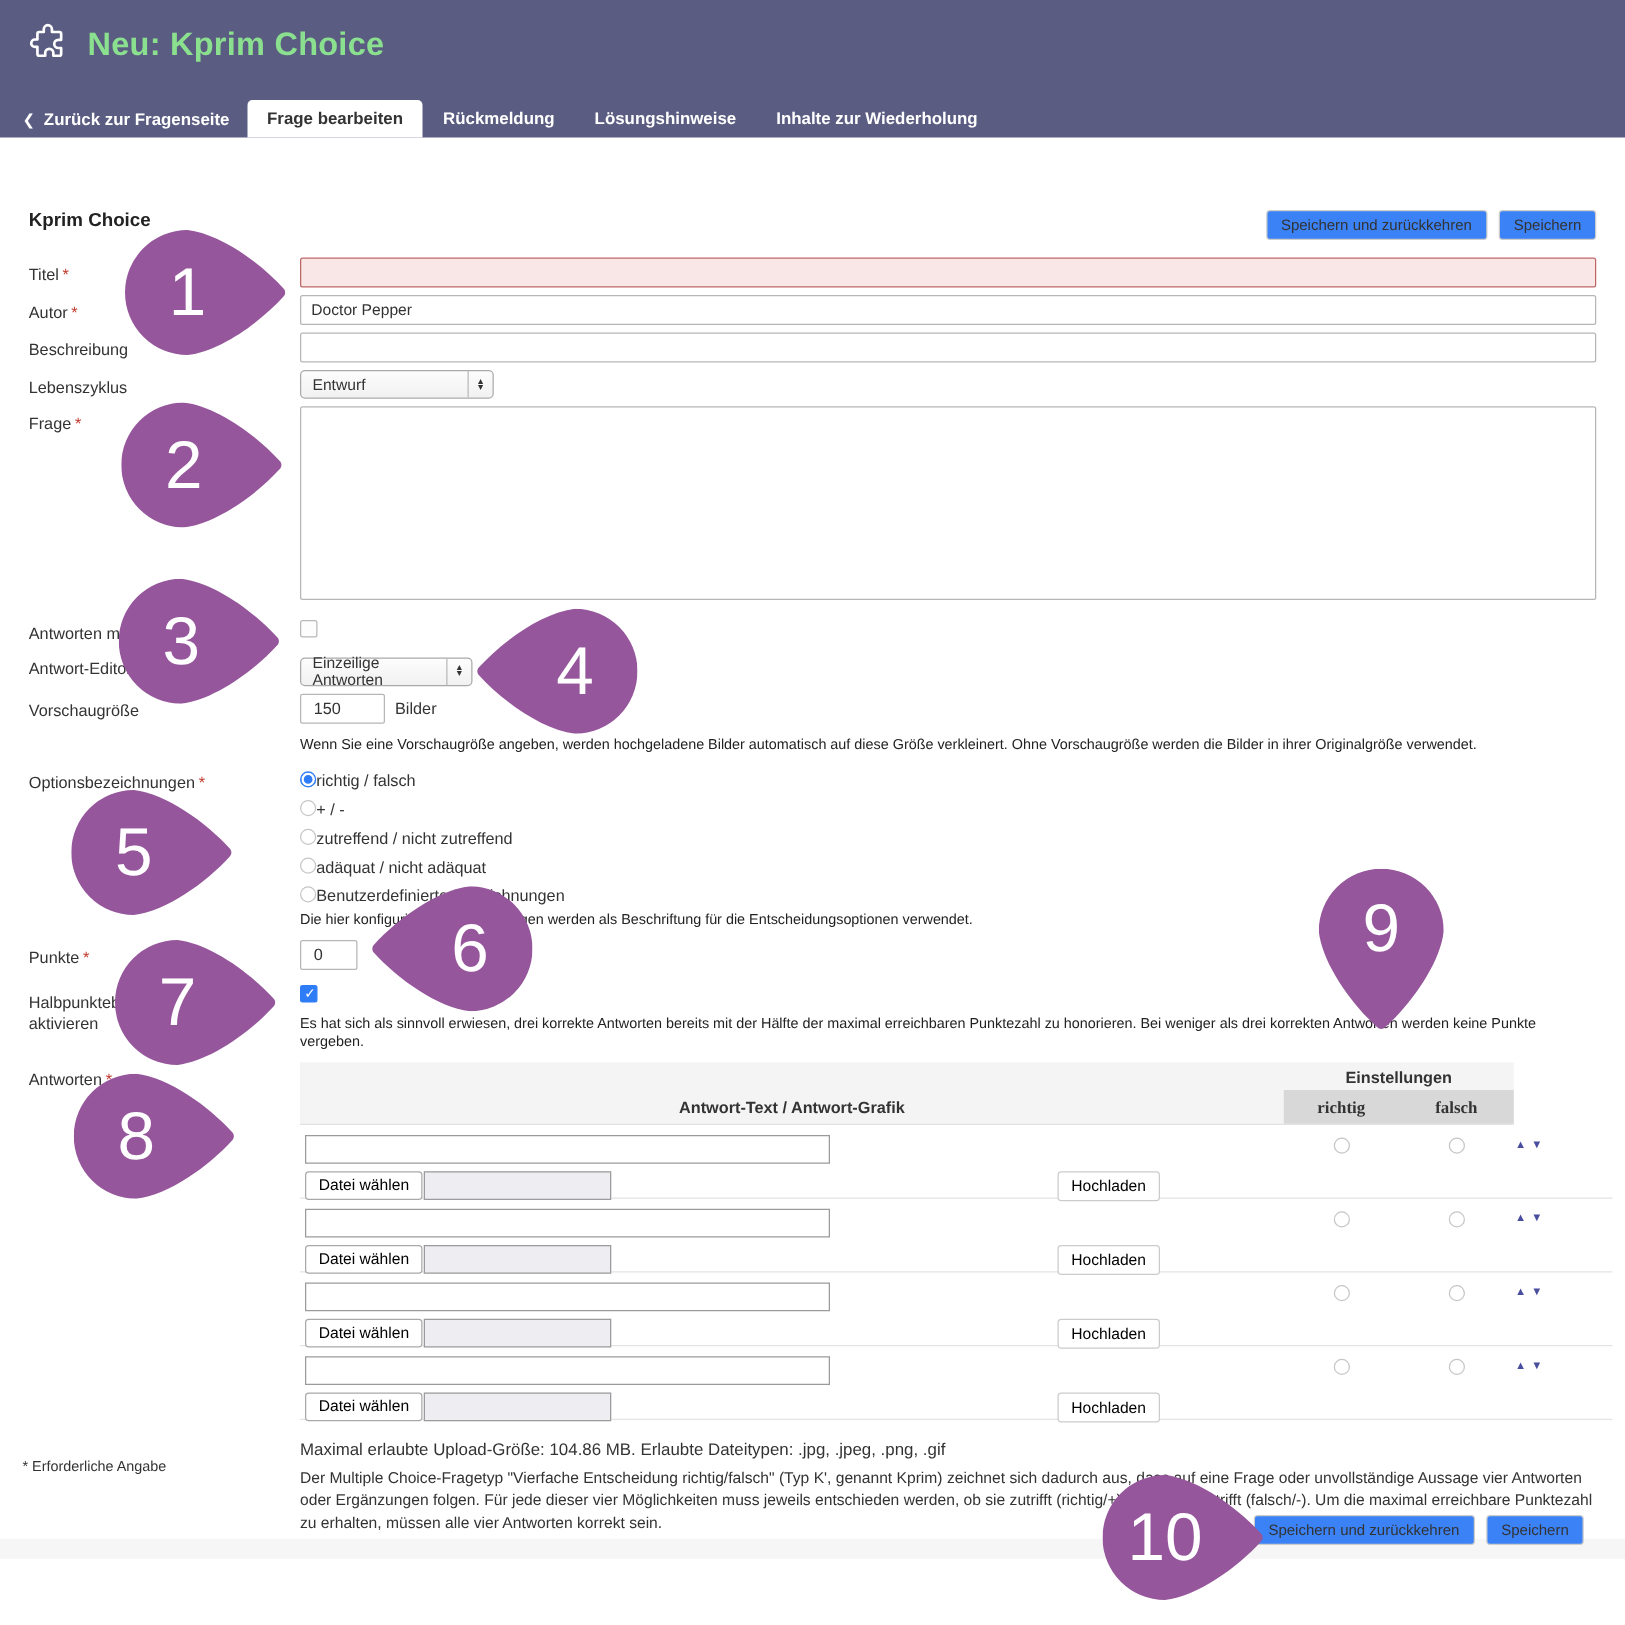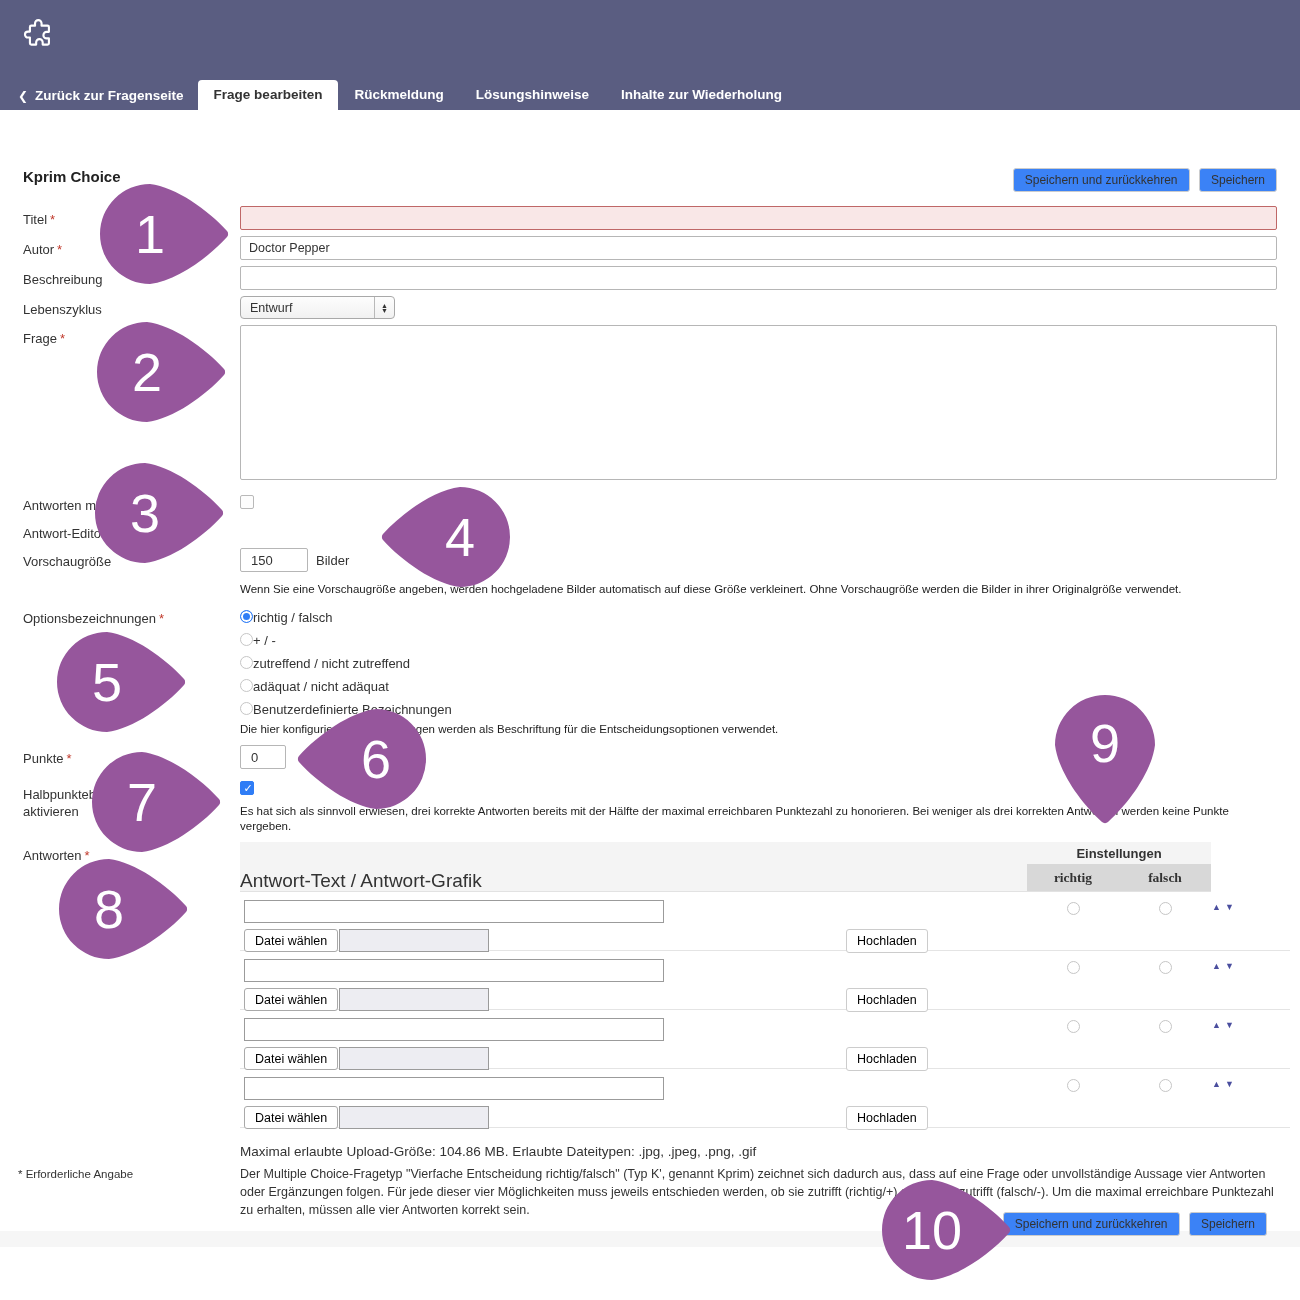--- a/index.html
+++ b/index.html
@@ -50,21 +50,21 @@
   .radio-list { display:flex; flex-direction:column; gap:8px; padding-top:5px; }
   .radio-item { display:flex; align-items:flex-start; gap:0; font-size:13px; cursor:pointer; }
   .rb { width:13px; height:13px; border-radius:50%; border:1px solid #c6c6c6; background:#fff; flex:0 0 13px; }
   .rb.sel { background:#2f7df6; border:1px solid #2f7df6; box-shadow:inset 0 0 0 2px #fff; }
 
   
   .atable { width:1050px; font-size:13px; }
   .ahead1 { display:flex; height:22px; background:#f4f4f4; width:971px; }
   .ahead1 .settings { width:184px; margin-left:787px; text-align:center; font-weight:bold; font-size:13px; padding-top:4px; }
   .ahead2 { display:flex; height:28px; width:971px; background:#f4f4f4; border-bottom:1px solid #e2e2e2; }
-  .ahead2 .coltext { width:787px; text-align:left; font-weight:normal; padding-top:6px; font-size:19px; }
+  .ahead2 .coltext { width:787px; text-align:center; font-weight:bold; padding-top:6px; font-size:13px; }
   .ahead2 .truefalse { width:184px; background:#d8d8d8; display:flex;font-family:Liberation Serif, serif; }
   .ahead2 .truefalse div { width:92px; text-align:center; font-weight:bold; padding-top:6px; font-size:13.5px; }
   .arow { position:relative; height:59px; border-bottom:1px solid #e4e4e4; }
   .arow .atext { position:absolute; left:4px; top:8px; width:420px; height:23px; border:1px solid #9b9b9b; background:#fff; }
   .arow .fileline { position:absolute; left:4px; top:37px; display:flex; align-items:center; }
   .filebtn { height:23px; border:1px solid #a9a9a9; background:#fff; border-radius:3px; font-size:12.5px; font-family:inherit; padding:0 10px; cursor:pointer; }
   .filefield { width:150px; height:23px; border:1px solid #9b9b9b; background:#ededf2; margin-left:1px; }
   .uploadbtn { position:absolute; left:606px; top:37px; height:24px; border:1px solid #ccc; background:#fff; border-radius:3px; font-size:12.5px; font-family:inherit; padding:0 10px; cursor:pointer; }
   .arow .rtrue  { position:absolute; left:827px; top:10px; }
   .arow .rfalse { position:absolute; left:919px; top:10px; }
@@ -91,20 +91,21 @@
 
 <div class="page">
 
   <div class="topbar">
     <div class="title-row">
       <span>
         <svg class="puzzle" viewBox="0 0 24 24" fill="none" stroke="#fff" stroke-width="1.5" stroke-linejoin="round">
           <path d="M9.2 5.2 a2.3 2.3 0 0 1 4.6 0 v1.6 h4.2 a1 1 0 0 1 1 1 v3.4 h-1.6 a2.3 2.3 0 0 0 0 4.6 h1.6 v3.4 a1 1 0 0 1 -1 1 h-3.4 v-1.6 a2.3 2.3 0 0 0 -4.6 0 v1.6 H6.6 a1 1 0 0 1 -1 -1 v-4 H4.2 a2.1 2.1 0 0 1 0 -4.2 h1.4 v-3.2 a1 1 0 0 1 1 -1 h2.6 Z"></path>
         </svg>
       </span>
+      <span class="app-title">Neu: Kprim Choice</span>
     </div>
     <div class="tabs">
       <span class="back-link">
         <span class="back-chev">❮</span>
         <span>Zurück zur Fragenseite</span>
       </span>
       <span class="tab active">Frage bearbeiten</span>
       <span class="tab">Rückmeldung</span>
       <span class="tab">Lösungshinweise</span>
       <span class="tab">Inhalte zur Wiederholung</span>
@@ -156,20 +157,29 @@
         <div class="fctrl"><textarea class="ta" style=""></textarea></div>
       </div>
 
       <div class="frow" style="margin-top:8px">
         <div class="flabel">Antworten mischen</div>
         <div class="fctrl" style="padding-top:3px"><span class="cb"></span></div>
       </div>
 
       <div class="frow">
         <div class="flabel">Antwort-Editor</div>
+        <div class="fctrl">
+          <span class="select" style="width:138px">
+            <span>Einzeilige Antworten</span>
+            <span class="spin">
+                <span>▲</span>
+                <span>▼</span>
+              </span>
+          </span>
+        </div>
       </div>
 
       <div class="frow">
         <div class="flabel">Vorschaugröße</div>
         <div class="fctrl" style="display:flex;align-items:center">
           <input class="num-input" style="width: 68px;" value="150">
           <span class="unit">Bilder</span>
         </div>
       </div>
 

